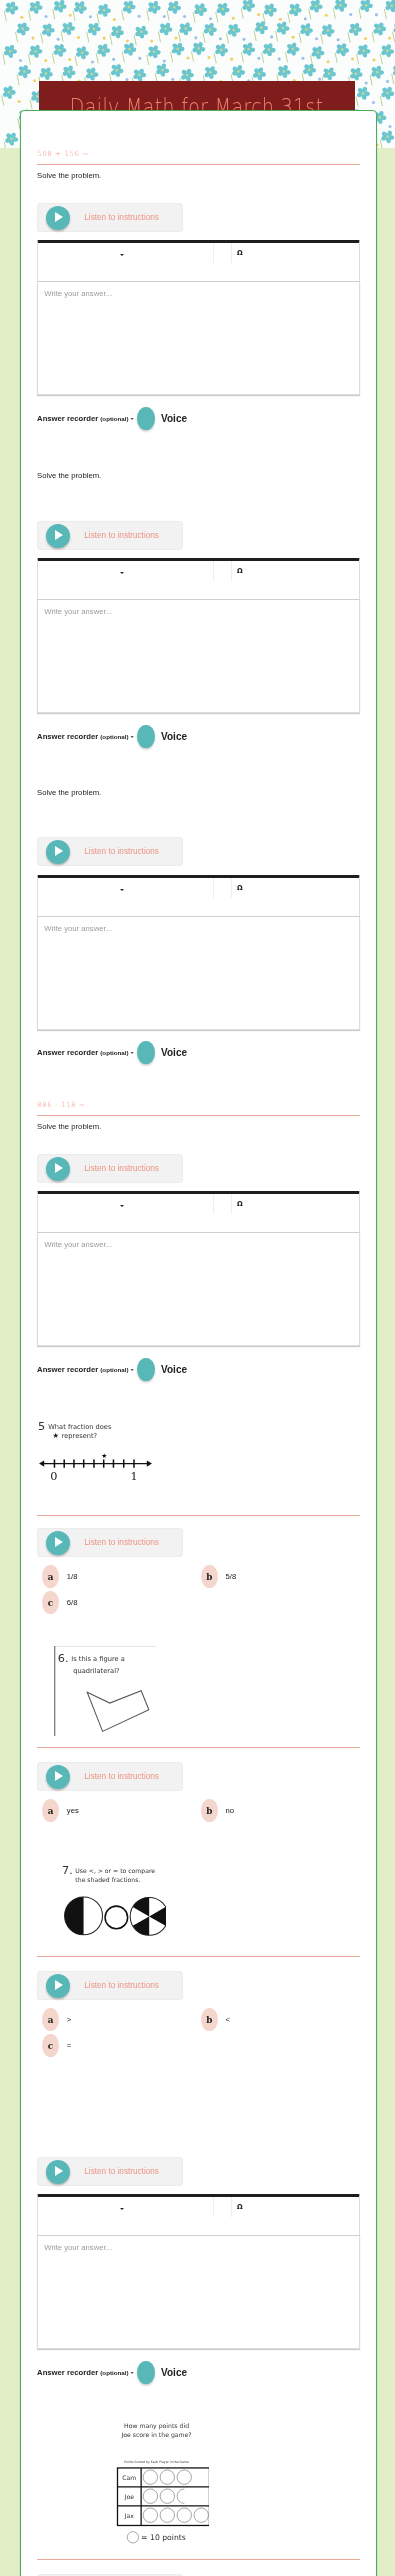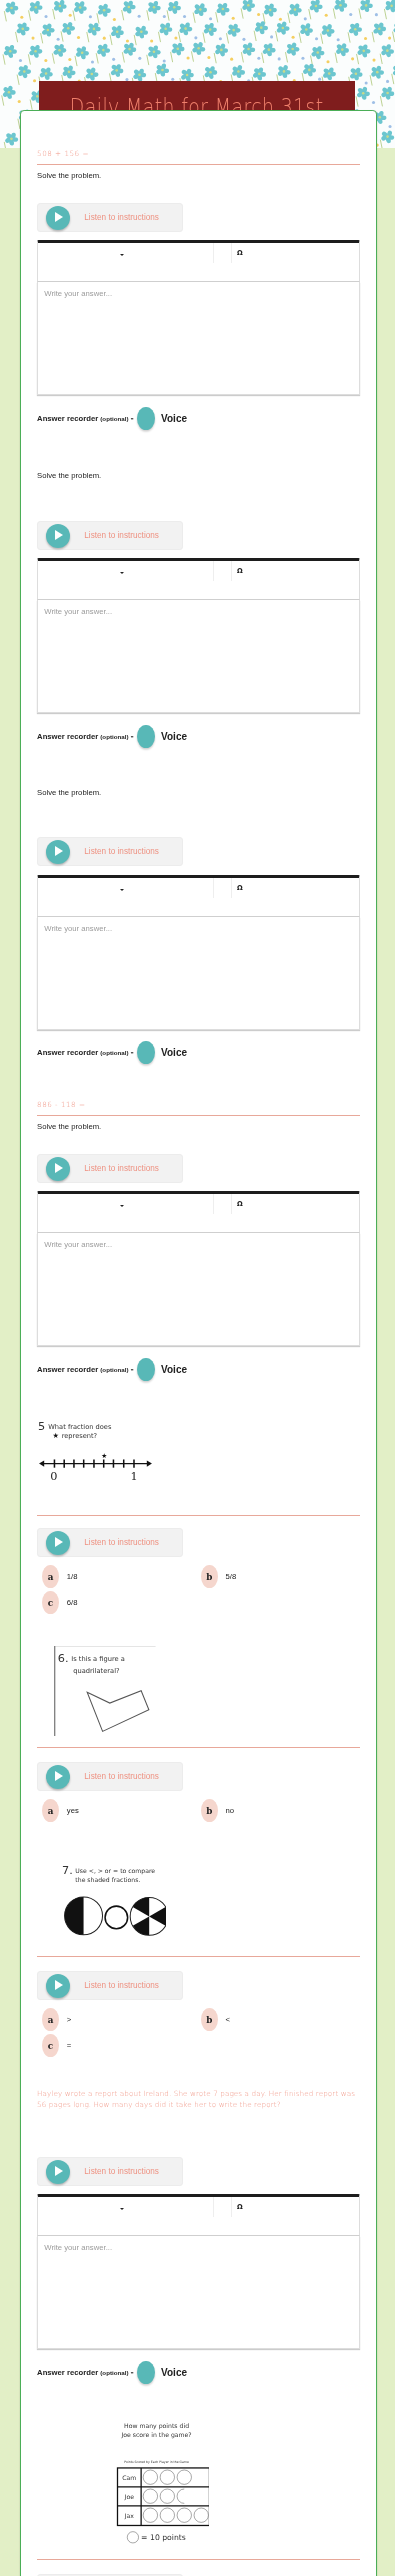--- a/index.html
+++ b/index.html
@@ -1554,23 +1554,20 @@
     <div class="opt-row b" style="top:0;">
       <div class="badge">b</div>
       <span class="opt-txt">&lt;</span>
     </div>
     <div class="opt-row" style="top:26px;">
       <div class="badge">c</div>
       <span class="opt-txt">=</span>
     </div>
   </div>
 
-  <div class="q" style="top:1978px; left:14.4px; width:325px;">
-    <div class="q-title long">Hayley wrote a report about Ireland. She wrote 7 pages a day. Her finished report was 56 pages long. How many days did it take her to write the report?</div>
-  </div>
   <div class="q" style="top:2046px;">
     <div class="listen">
       <div class="play"></div>
       <span class="lbl">Listen to instructions</span>
     </div>
   </div>
   <div class="q" style="top:2083px;">
     <div class="editor">
       <div class="toolbar">
         <div class="dd"></div>

